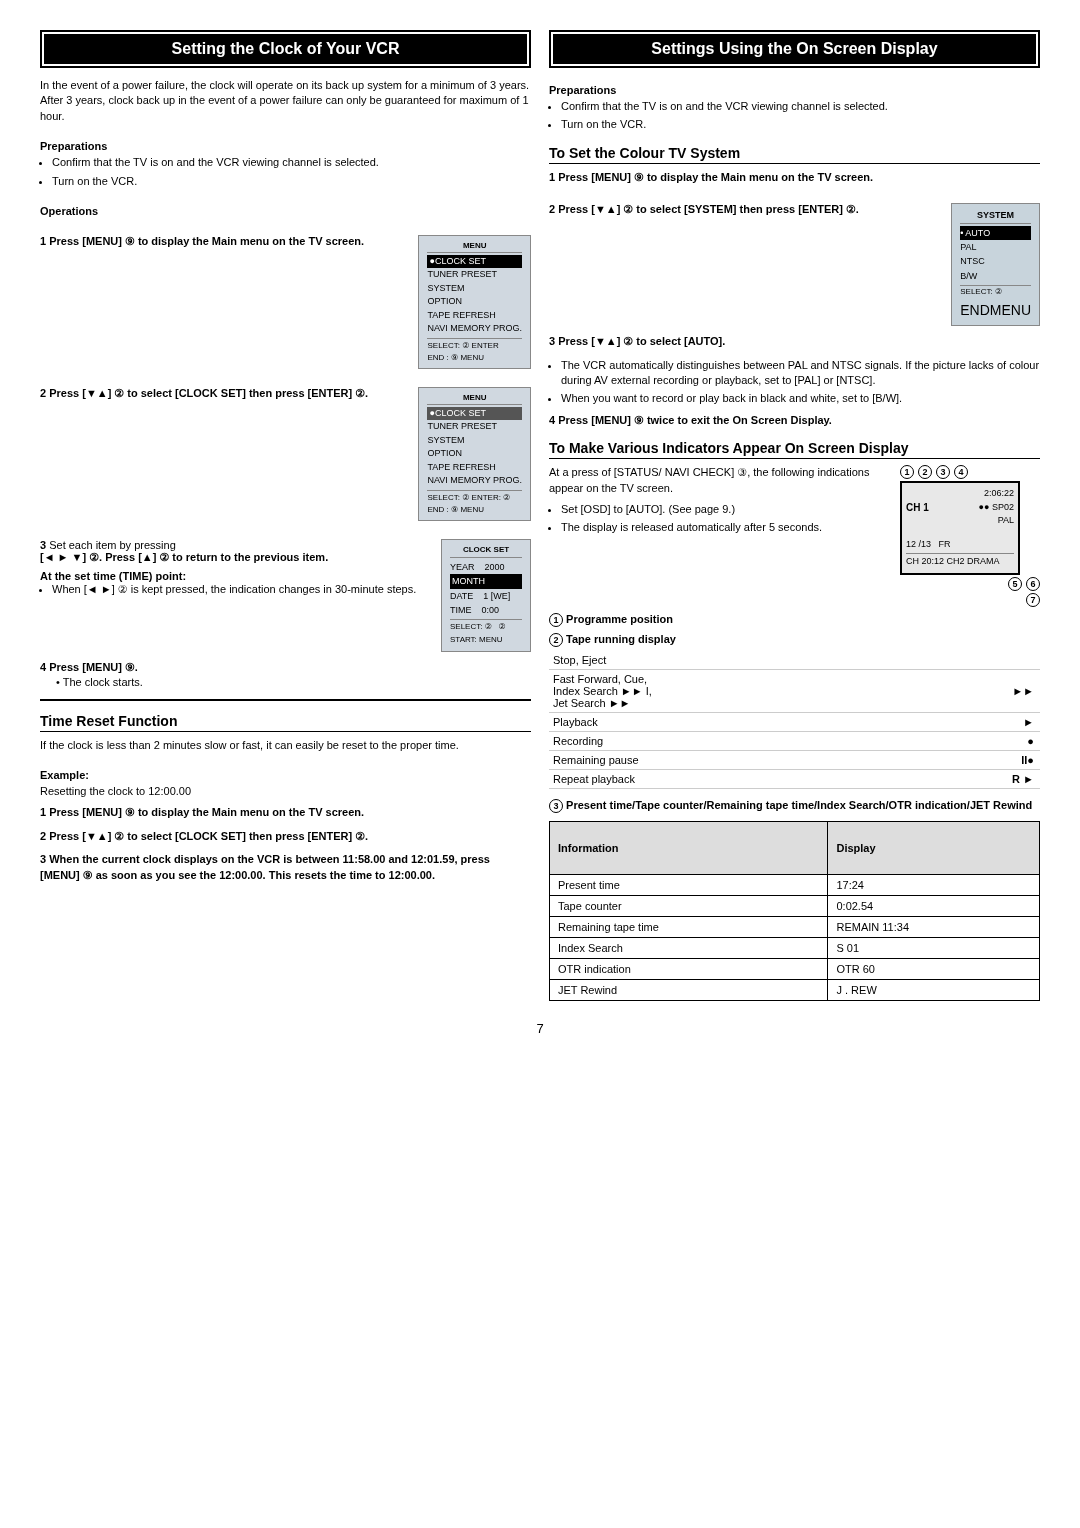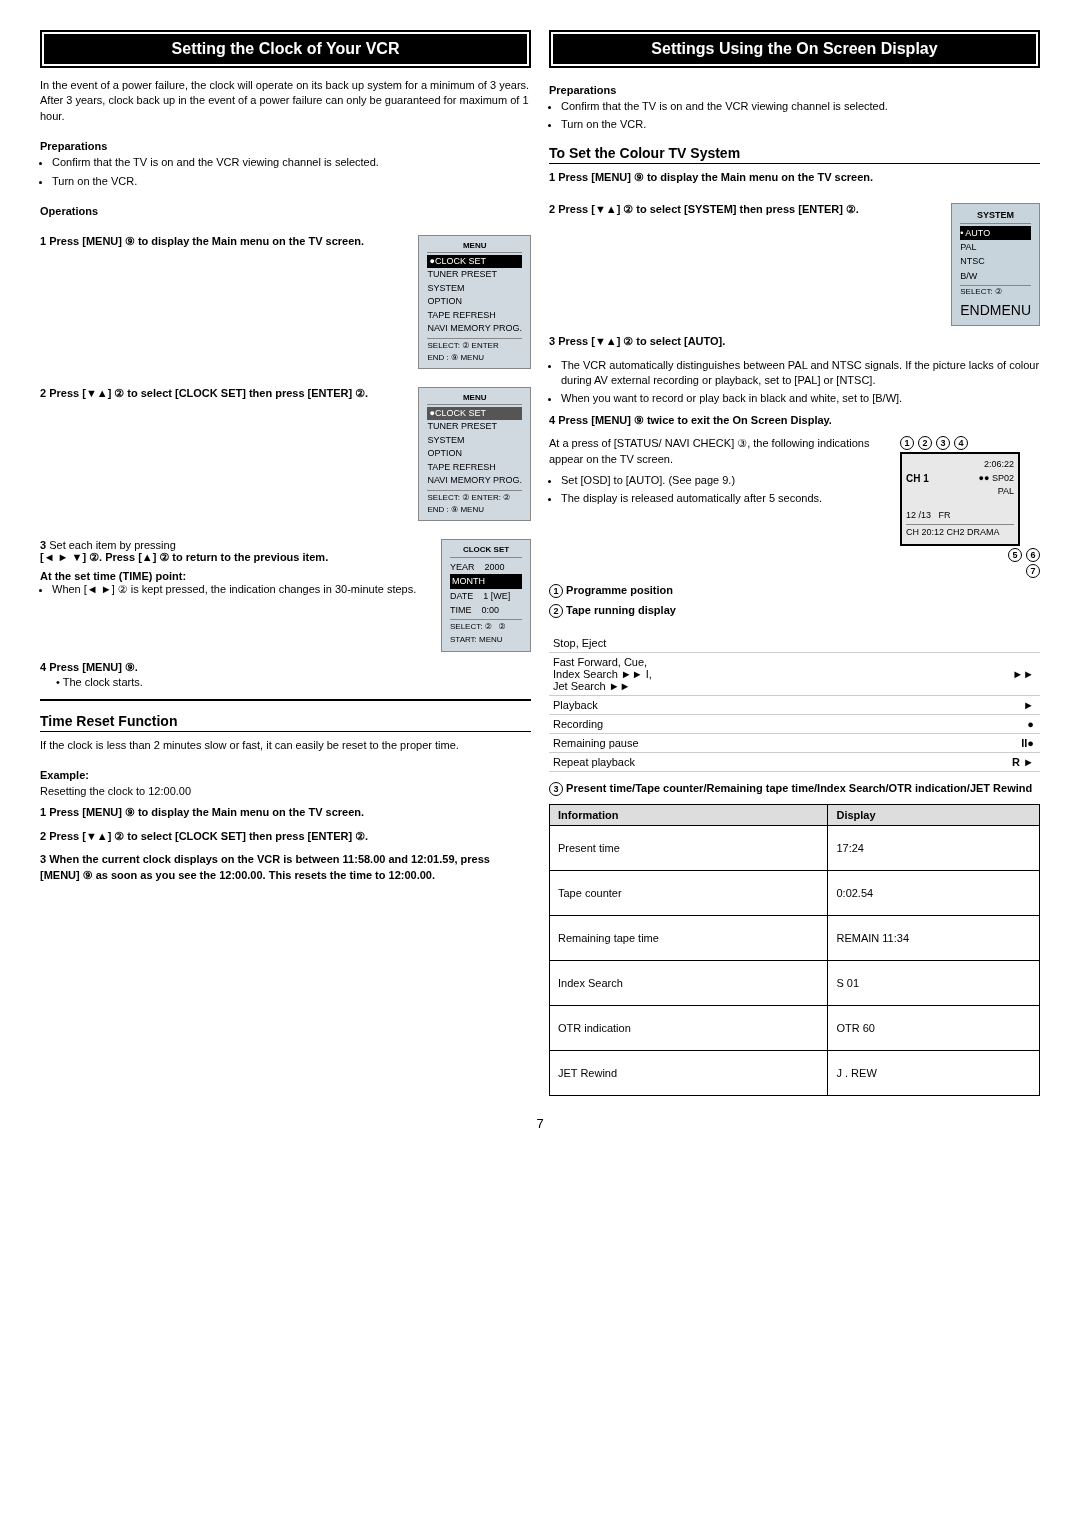--- a/index.html
+++ b/index.html
@@ -139,27 +139,27 @@
     }
     .info-table {
       width: 100%;
       border-collapse: collapse;
       margin-top: 8px;
       font-size: 11px;
     }
     .info-table th {
       background: #ddd;
       border: 1px solid #000;
-      padding: 4px 8px;
+      padding: 20px 8px;
       text-align: left;
       font-weight: bold;
     }
     .info-table td {
       border: 1px solid #000;
-      padding: 16px 8px;
+      padding: 4px 8px;
     }
     .page-number {
       text-align: center;
       font-size: 13px;
       margin-top: 20px;
     }
     .indent {
       padding-left: 16px;
     }
     .step-row {
@@ -375,20 +375,21 @@
     <ul class="bullet-list">
       <li>The VCR automatically distinguishes between PAL and NTSC signals. If the picture lacks of colour during AV external recording or playback, set to [PAL] or [NTSC].</li>
       <li>When you want to record or play back in black and white, set to [B/W].</li>
     </ul>
 
     <div class="step">
       <span class="step-label">4 </span>
       <strong>Press [MENU] ⑨ twice to exit the On Screen Display.</strong>
     </div>
 
+    <div class="sub-section-title">To Make Various Indicators Appear On Screen Display</div>
 
     <div style="display:flex; gap:12px; align-items:flex-start;">
       <div style="flex:1;">
         <p>At a press of [STATUS/ NAVI CHECK] ③, the following indications appear on the TV screen.</p>
         <ul class="bullet-list">
           <li>Set [OSD] to [AUTO]. (See page 9.)</li>
           <li>The display is released automatically after 5 seconds.</li>
         </ul>
       </div>
 
@@ -420,21 +421,21 @@
         <div style="font-size:9px; display:flex; justify-content:flex-end; gap:4px; margin-top:2px;">
           <span class="circle-num">7</span>
         </div>
       </div>
     </div>
 
     <div style="margin-top:6px; font-size:11px;">
       <strong><span class="circle-num" style="font-size:9px;">1</span> Programme position</strong>
     </div>
 
-    <div style="margin-top:6px; font-size:11px; margin-bottom:16px;">
+    <div style="margin-top:6px; font-size:11px; margin-bottom:4px;">
       <strong><span class="circle-num" style="font-size:9px;">2</span> Tape running display</strong>
     </div>
 
     <table class="tape-table">
       <tbody>
           <tr>
         <td>Stop, Eject</td>
         <td class="sym"></td>
       </tr>
       <tr>

